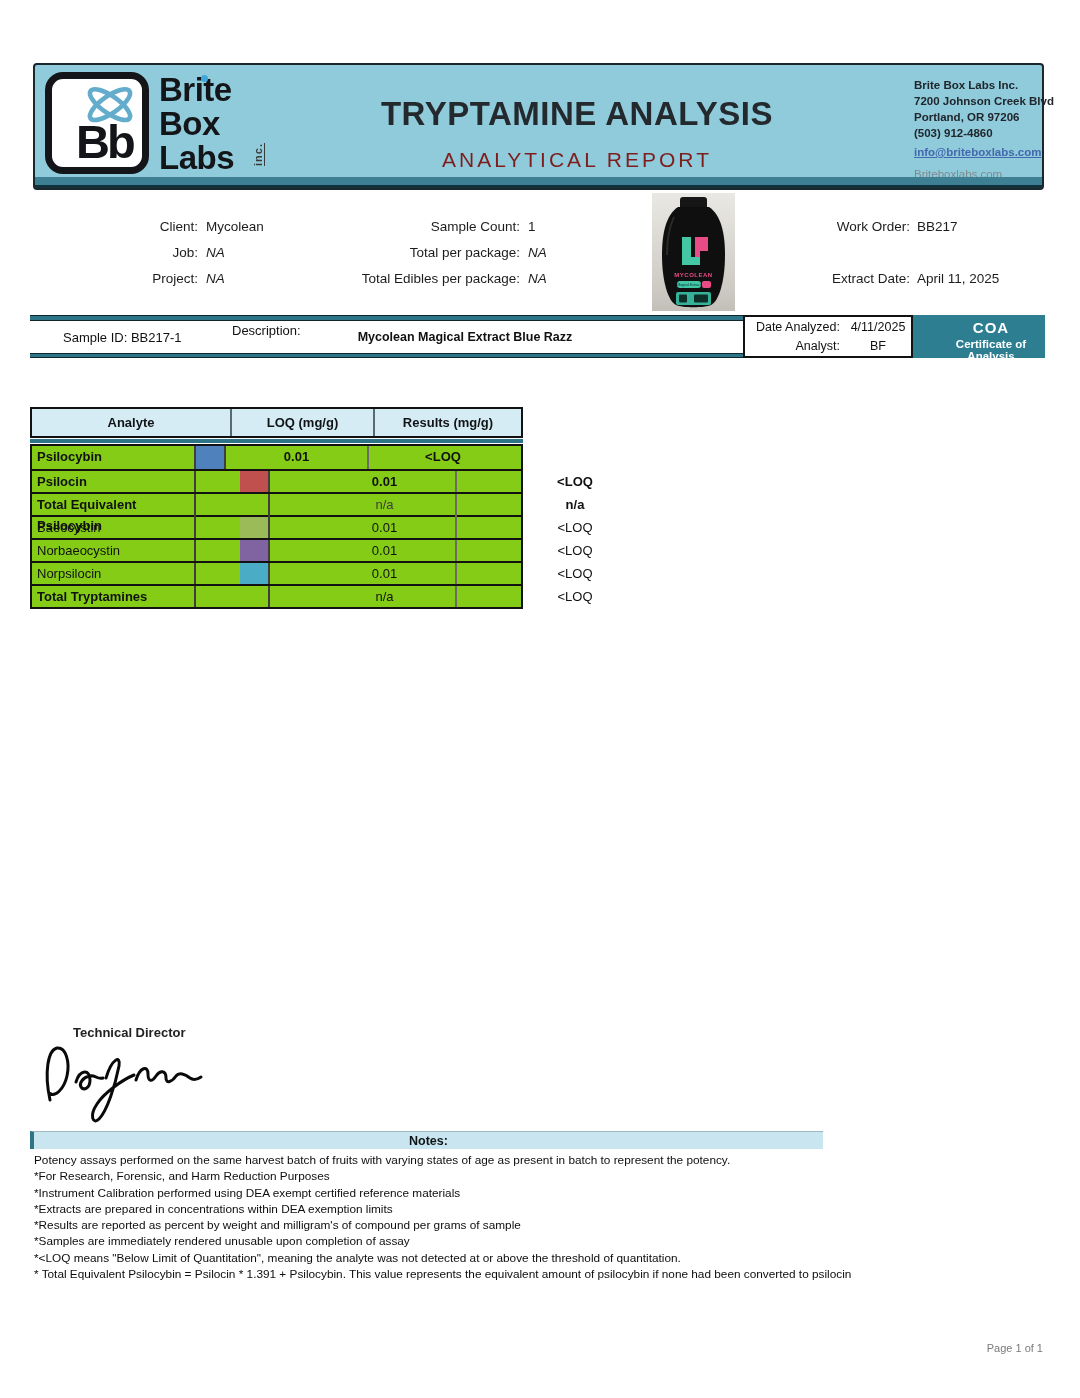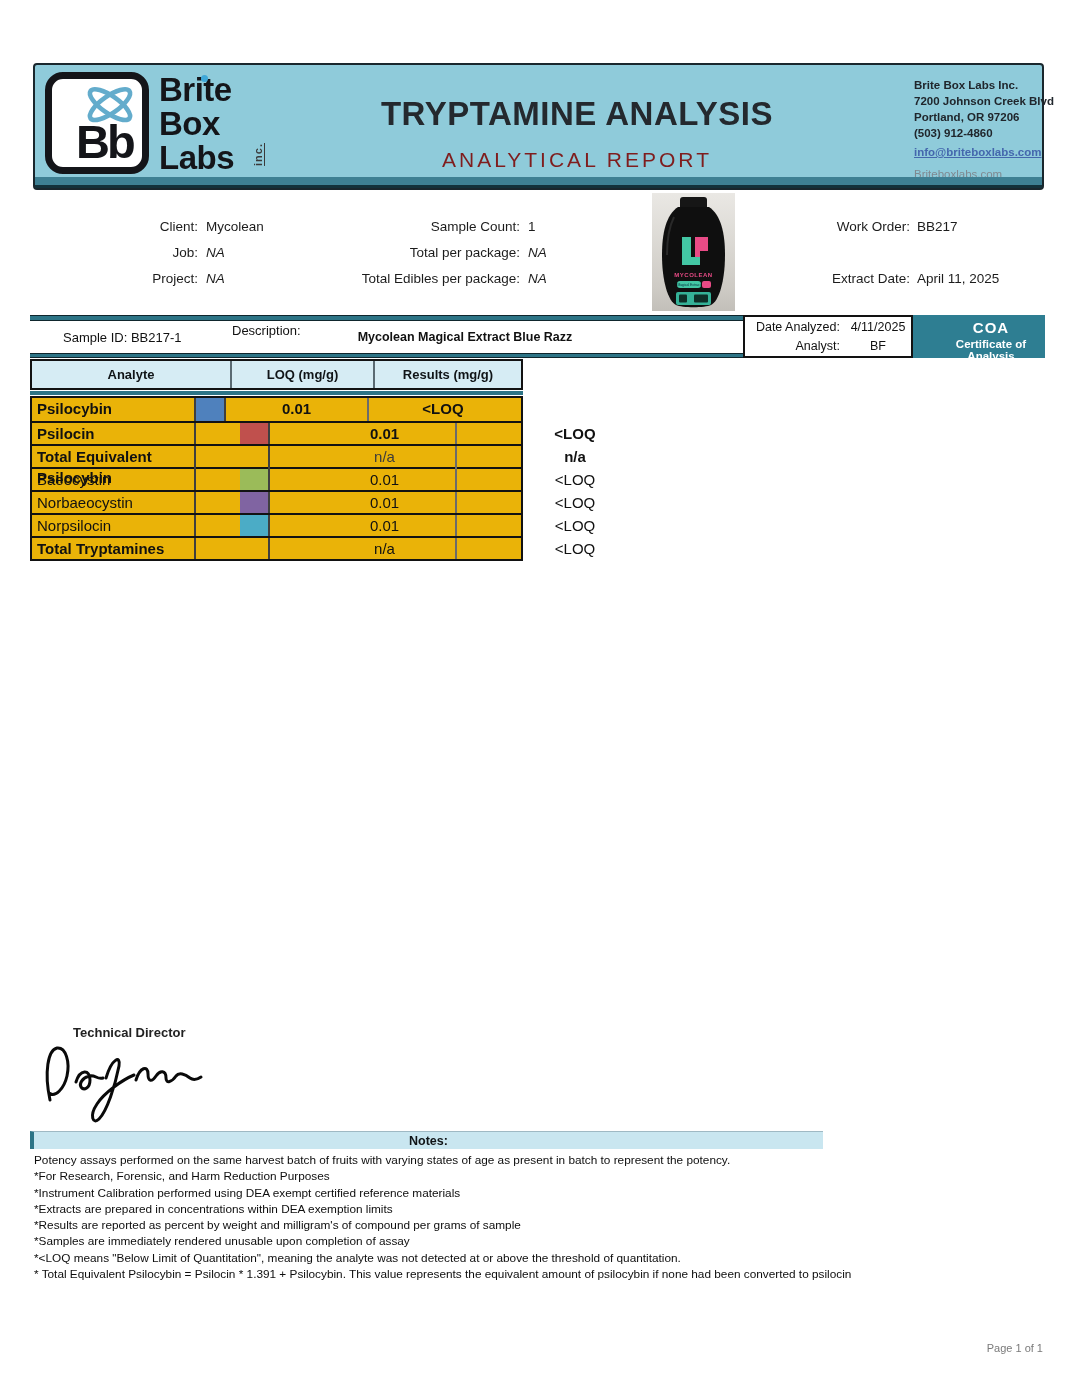--- a/index.html
+++ b/index.html
@@ -56,28 +56,28 @@
   .date-box .dval { text-align:center; }
   .coa-box { position:absolute; left:883px; top:0; width:132px; height:43px; background:#2E7E92;
             color:#fff; text-align:center; padding-top:4px;padding-left:24px; }
   .coa-abbr { font-size:15px; font-weight:bold; letter-spacing:1px; }
   .coa-full { font-size:11.5px; font-weight:bold; margin-top:2px; }
 
   
   .results-table { position:absolute; left:30px; top:359px; width:493px; }
   .rt-head { display:grid; grid-template-columns:198px 143px 148px; height:31px; background:#D6ECF4;
             border:2px solid #121212; align-items:center; text-align:center;
-            font-size:13px; font-weight:bold; color:#101417; }
+            font-size:13px; font-weight:bold; color:#101417;margin-top:48px; }
   .rt-head > div + div { border-left:2px solid #5A6A72; height:100%; display:flex;
             align-items:center; justify-content:center; }
   .rt-head > div:first-child { height:100%; display:flex; align-items:center; justify-content:center; }
   .rt-divider { height:4px; background:#2D7486; margin-top:1px; margin-bottom:1px; }
   .rt-body { border:2px solid #121212; }
   .rt-row { display:grid; grid-template-columns:164px 30px 143px 148px; height:23px;
-            align-items:center; font-size:15px; background:#eab308; }
+            align-items:center; font-size:13px; background:#84cc16; }
   .rt-row + .rt-row { border-top:2px solid #121212;gap:44px; }
   .rt-name { padding-left:5px; height:100%; line-height:21px; border-right:2px solid #3f3f3f; }
   .rt-swatch { height:100%; border-right:2px solid #3f3f3f; }
   .rt-loq { text-align:center; height:100%; line-height:21px; border-right:2px solid #6b6b6b; }
   .rt-res { text-align:center; height:100%; line-height:21px; }
   .b { font-weight:bold; }
   .dim { color:#3c3c3c; }
 
   
   .sig-title { position:absolute; left:73px; top:1025px; font-size:13px; font-weight:bold; color:#222; }

